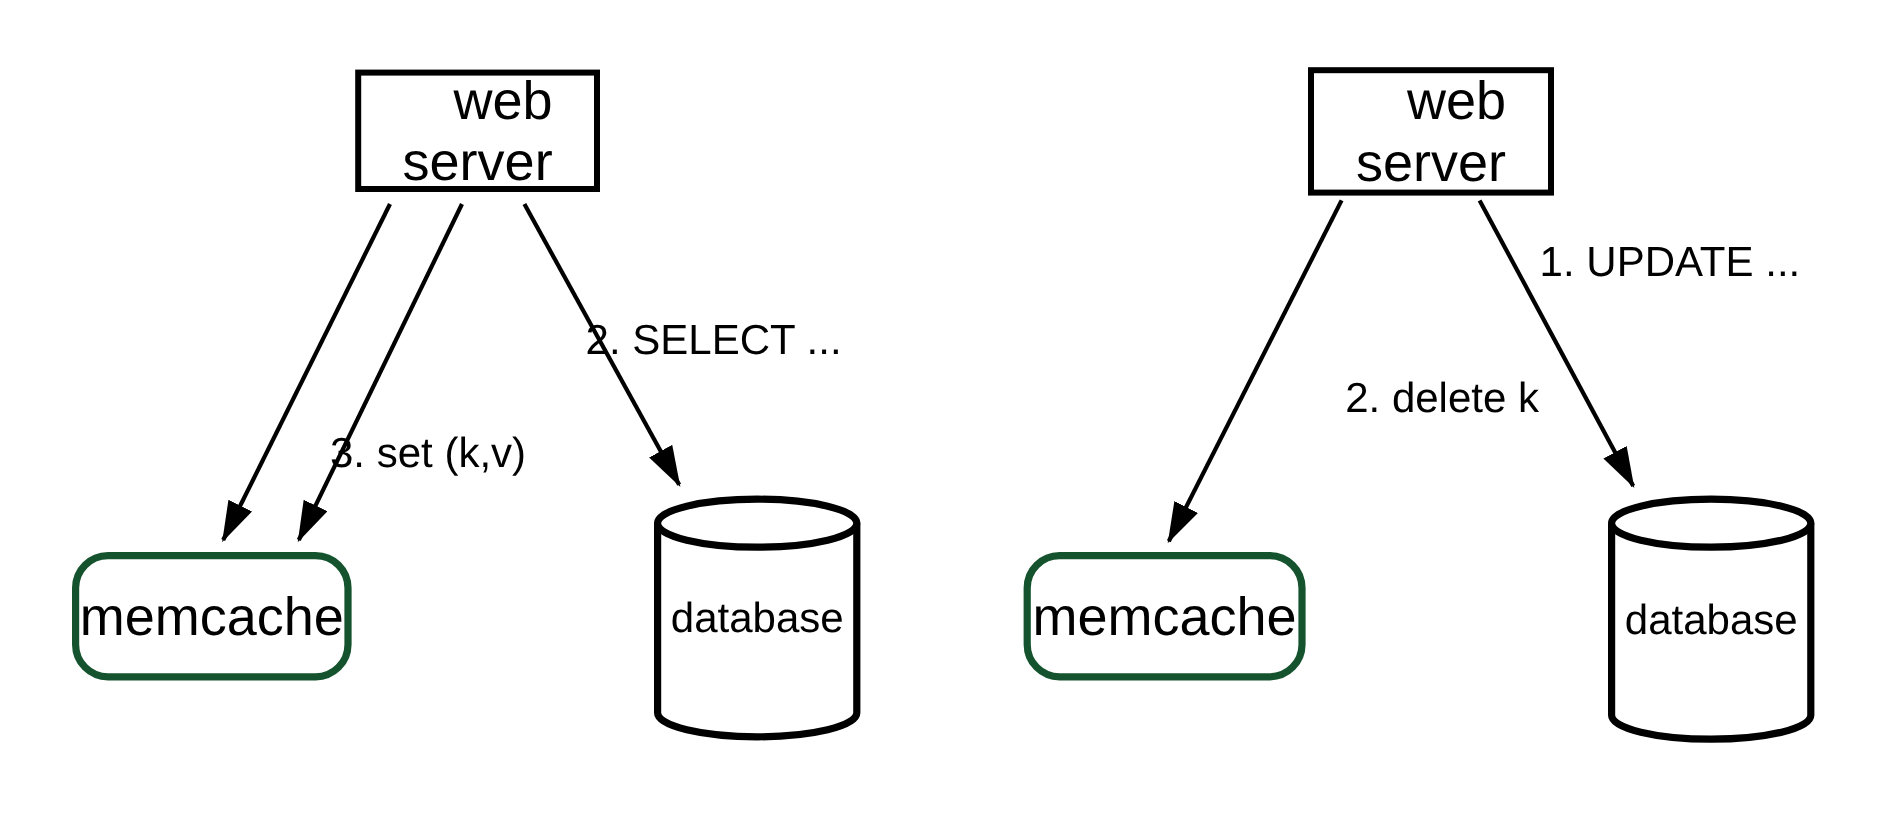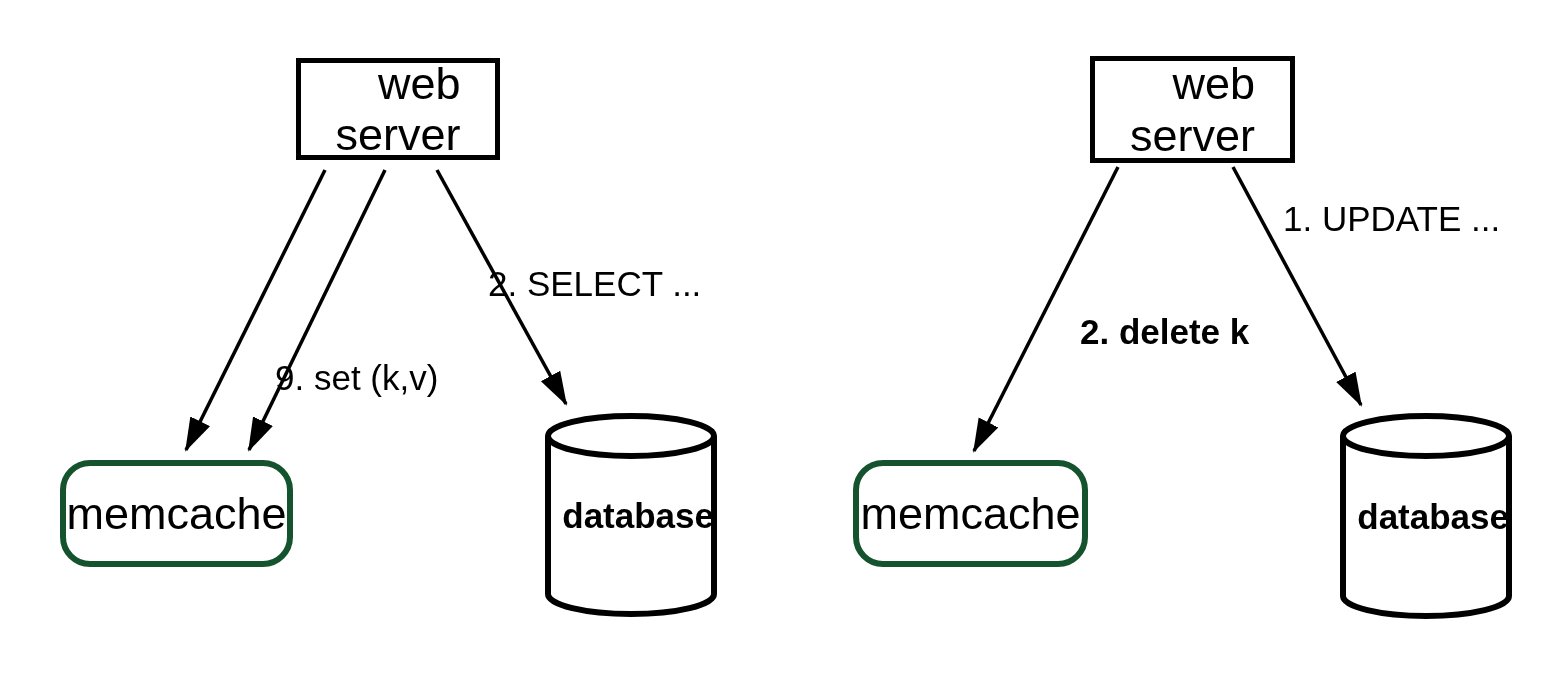--- a/index.html
+++ b/index.html
@@ -39,24 +39,23 @@
     border: 5px solid #000000;
   }
   .rounded-node {
     border: 6px solid #14532d;
     border-radius: 30px;
   }
   .cyl-label {
     position: absolute;
     display: flex;
     align-items: center;
-    justify-content: flex-end;
+    justify-content: center;
     text-align: center;
     font-size: 35px;
-    font-weight: bold;
   }
   .edge-label {
     position: absolute;
     font-size: 35px;
     line-height: 1.1;
     white-space: nowrap;
   }
 </style>
 </head>
 <body>
@@ -97,32 +96,32 @@
     <span>memcache</span>
   </div>
 
   <div class="cyl-label" style="left:548px; top:418px; width:166px; height:196px;">
     <span>database</span>
   </div>
 
 
   <div class="edge-label" style="left:488px; top:229px;margin-top:36px;">2. SELECT ...</div>
 
-  <div class="edge-label" style="left:275px; top:359px;">9. set (k,v)</div>
+  <div class="edge-label" style="left:275px; top:359px;">3. set (k,v)</div>
 
   <div class="node rect-node" style="left:1090px; top:56px; width:205px; height:107px;">
     <span>web
 server</span>
   </div>
 
   <div class="node rounded-node" style="left:853px; top:460px; width:235px; height:107px;">
     <span>memcache</span>
   </div>
 
   <div class="cyl-label" style="left:1343px; top:418px; width:166px; height:198px;">
     <span>database</span>
   </div>
 
   <div class="edge-label" style="left:1283px; top:200px;">1. UPDATE ...</div>
 
-  <div class="edge-label" style="left:1080px; top:313px;font-weight:bold;">2. delete k</div>
+  <div class="edge-label" style="left:1121px; top:313px;">2. delete k</div>
 
 </div>
 
 </body></html>

